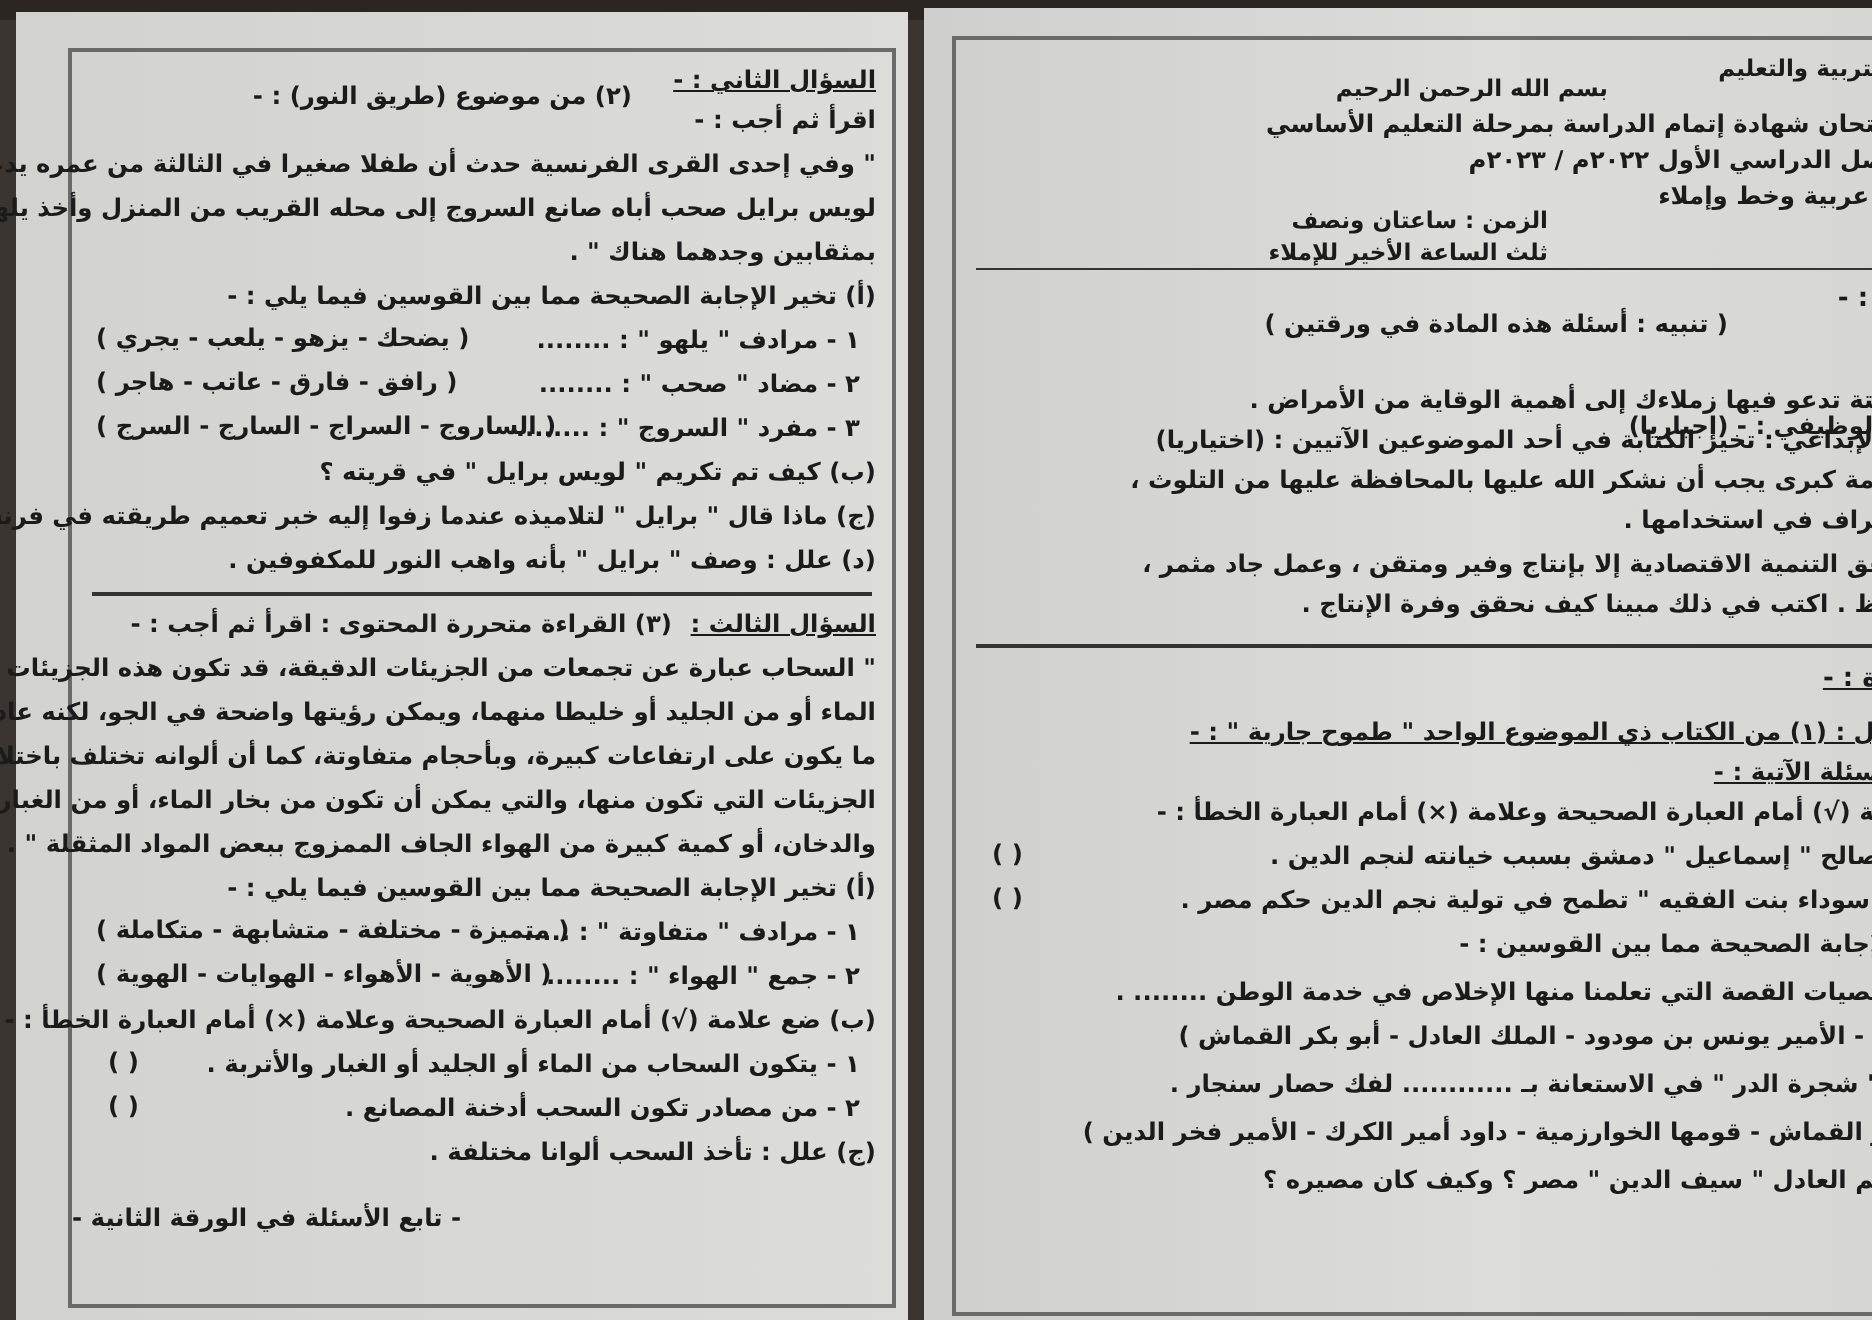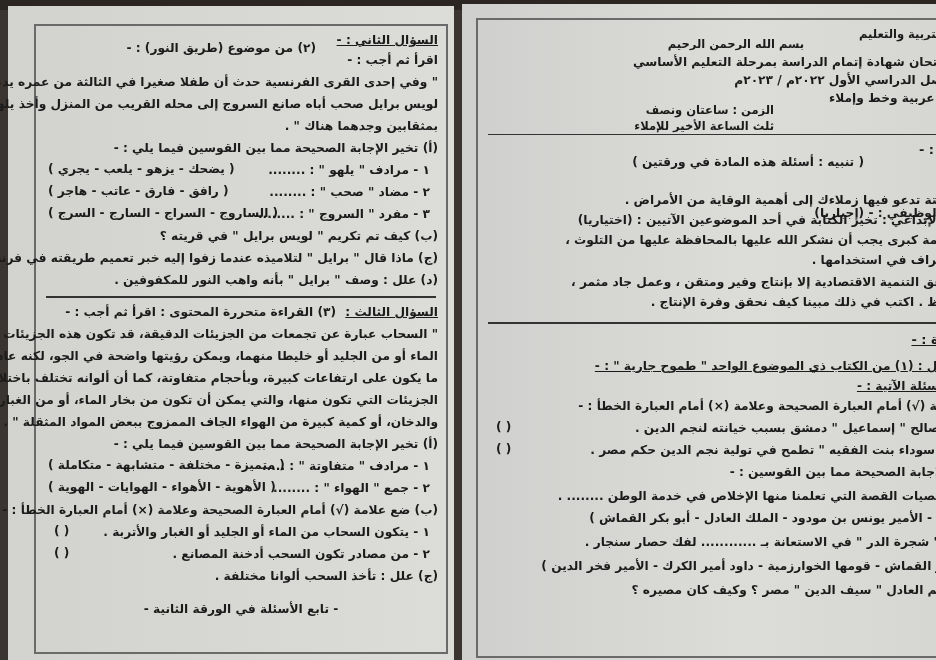--- a/index.html
+++ b/index.html
@@ -9,21 +9,21 @@
   .sheet.left{left:8px;top:6px;width:446px;height:660px;background:linear-gradient(90deg,#d2d2cf,#dcdcd9);}
   .sheet.right{left:462px;top:4px;width:474px;height:660px;background:linear-gradient(90deg,#cfd0cd,#dcdcd9 60%,#d6d6d3);}
   .frame{position:absolute;border:2px solid #6a6a6a;box-sizing:border-box;direction:rtl;}
   .left .frame{left:26px;top:18px;width:414px;height:630px;}
   .right .frame{left:14px;top:14px;width:540px;height:640px;border-right:2px solid #6a6a6a;}
   .ln{position:absolute;right:8px;white-space:nowrap;font-size:12.2px;font-weight:bold;line-height:16px;}
   .ul{text-decoration:underline;}
   .hr{position:absolute;left:10px;right:10px;height:0;border-top:2px solid #333;}
   .hr2{border-top:1px solid #333;box-shadow:0 3px 0 -2px #333;}
   .opt{position:absolute;left:12px;white-space:nowrap;font-size:12.2px;font-weight:bold;}
-  .center{position:absolute;left:0;right:0;text-align:center;font-size:12.2px;font-weight:bold;}
+  .center{position:absolute;left:0;right:0;text-align:left;font-size:12.2px;font-weight:bold;}
   .shadow-top{position:absolute;left:0;top:0;width:936px;height:10px;background:#2b2622;}
 </style>
 </head>
 <body>
 
 <div class="shadow-top"></div>
 
 <div class="sheet left">
   <div class="frame">
     <div class="ln ul" style="top:6px;">السؤال الثاني : -</div>

